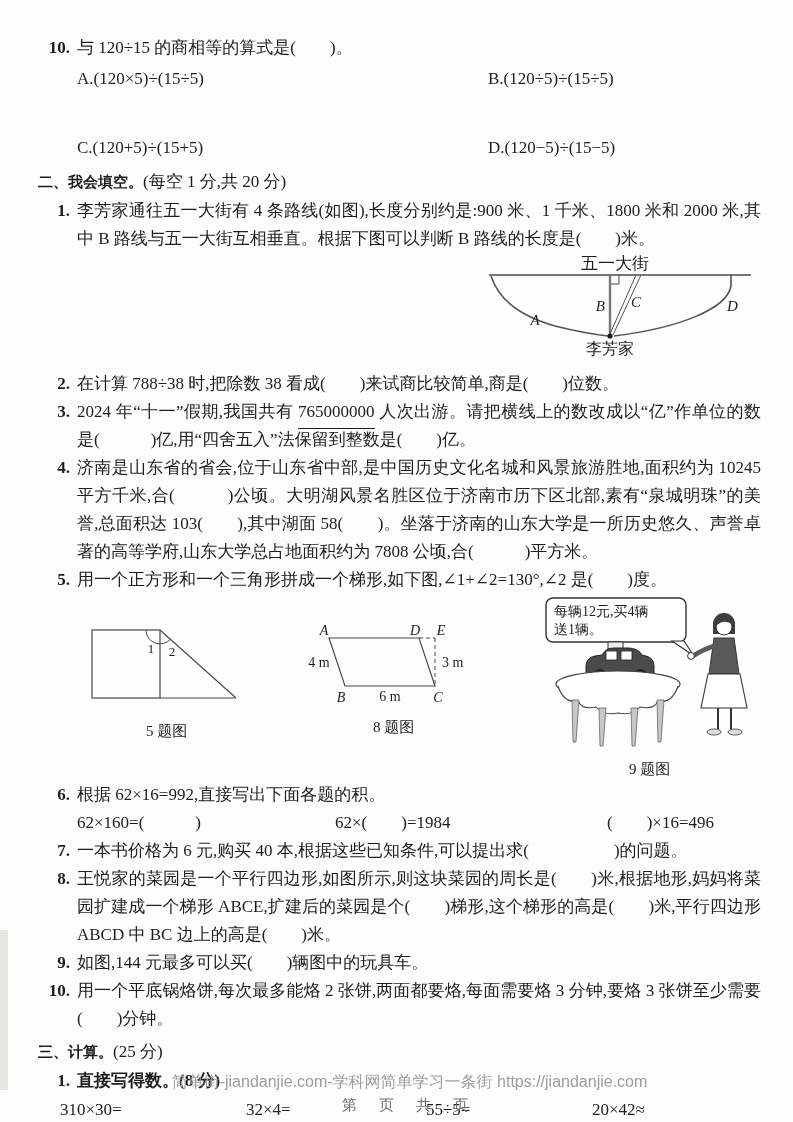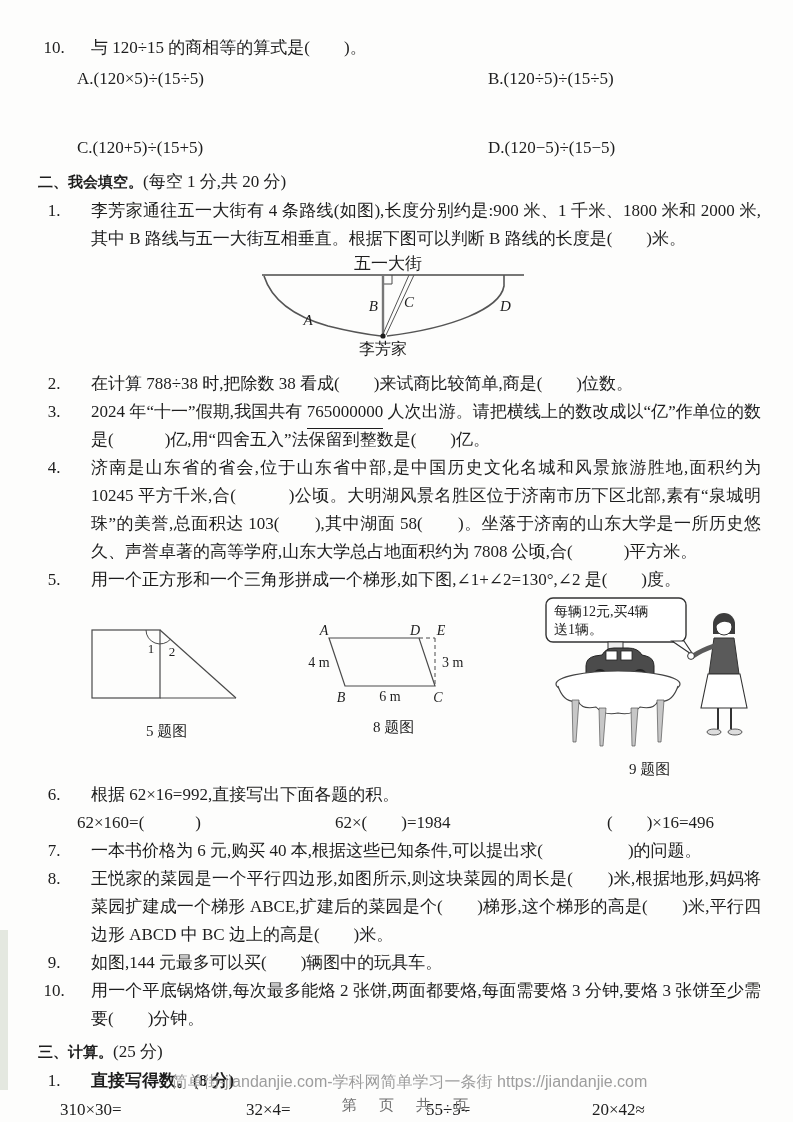--- a/index.html
+++ b/index.html
@@ -5,26 +5,26 @@
   html,body { margin:0; padding:0; background:#ffffff; }
   .page {
     position:relative; width:793px; height:1122px; overflow:hidden;
     background:#fdfdfc; box-sizing:border-box;
     padding:34px 32px 0 38px;
     font-family:"Liberation Serif","DejaVu Serif",serif;
     color:#1d1d1d; font-size:17px; line-height:28px;
   }
   .edge-strip { position:absolute; left:0; top:930; width:8px; height:160px; background:#e4e8e0; top:930px; }
   .q { display:flex; }
-  .qnum { font-weight:normal; flex:none; width:32px; text-align:center; margin-right:21px; }
+  .qnum { font-weight:bold; flex:none; width:32px; text-align:right; margin-right:7px; }
   .qbody { flex:1; text-align:justify; }
   .options { display:grid; grid-template-columns:372px 1fr; margin:2px 0 4px 39px; line-height:30px;gap:39px; }
   .sec-title { margin-top:4px; line-height:30px; }
   .sec-title .bold { font-weight:bold; font-size:15px; }
-  .fig-street-wrap { margin:2px 0 2px 214px; }
+  .fig-street-wrap { margin:2px 0 2px 214px;text-align:right; }
   .figs-row { display:flex; align-items:flex-start; margin:0 0 2px 8px; }
   .fig-block { text-align:center; }
   .fig5-block { margin:26px 0 0 38px; }
   .fig8-block { margin:30px 0 0 52px; }
   .fig9-block { margin:2px 0 0 56px; }
   .fig-caption { font-size:15px; line-height:20px; margin-top:2px; color:#222;text-align:center; }
   .q6-items { display:grid; grid-template-columns:258px 272px 1fr; margin-left:39px; }
   .u { border-bottom:1px solid #1d1d1d; padding-bottom:7px; }
   .calc-grid { display:grid; grid-template-columns:186px 180px 166px 1fr; margin-left:22px; row-gap:3px; line-height:29px; }
   .footer { position:absolute; left:0; right:0; top:1070px; text-align:center;padding-left:26px; }

